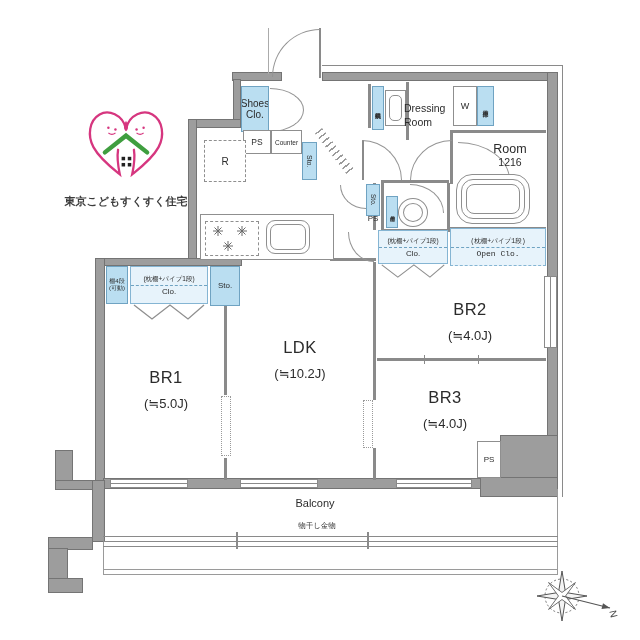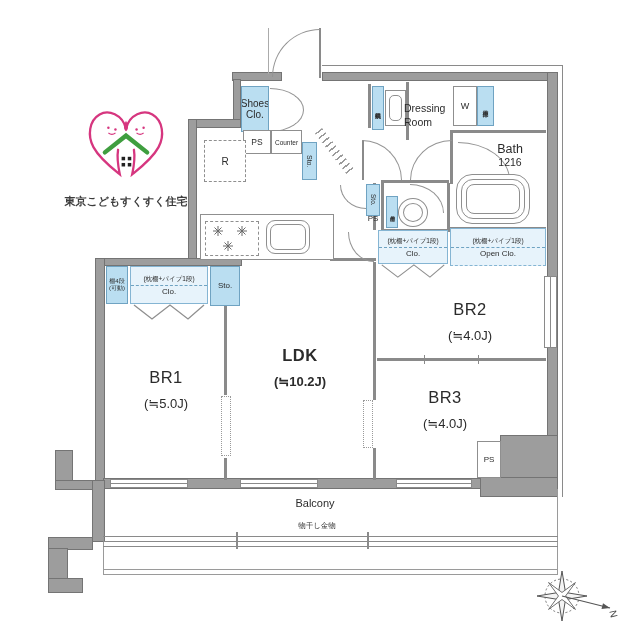--- a/index.html
+++ b/index.html
@@ -150,21 +150,21 @@
 <svg class="abs" style="left:132px;top:304px;" width="74" height="16" viewBox="0 0 74 16" preserveAspectRatio="none">
     <path d="M2 1 L20 15 L38 1 L56 15 L72 1" fill="none" stroke="#8f8f8f" stroke-width="1.3"></path>
   </svg>
 <div class="abs clo" style="left:378px;top:230px;width:70px;height:34px;">
   <div class="spec">(枕棚+パイプ1段)</div>
   <div class="cname">Clo.</div>
 </div>
 <svg class="abs" style="left:380px;top:264px;" width="66" height="14" viewBox="0 0 74 16" preserveAspectRatio="none">
     <path d="M2 1 L20 15 L38 1 L56 15 L72 1" fill="none" stroke="#8f8f8f" stroke-width="1.3"></path>
   </svg>
-<div class="abs clo" style="left:450px;top:228px;width:96px;height:38px;border-bottom-style:dashed;">
+<div class="abs clo" style="left:450px;top:228px;width:96px;height:38px;border-bottom-style:dashed;font-family:Liberation Mono, monospace;">
   <div class="spec">(枕棚+パイプ1段)</div>
   <div class="cname">Open Clo.</div>
 </div>
 
 <div class="abs box" style="left:243px;top:130px;width:28px;height:24px;font-size:8.5px;">
     <span>PS</span>
   </div>
 <div class="abs box" style="left:271px;top:130px;width:31px;height:24px;font-size:6.5px;">
     <span>Counter</span>
   </div>
@@ -201,35 +201,35 @@
 <div class="abs box" style="left:477px;top:441px;width:24px;height:37px;font-size:8px;">
     <span>PS</span>
   </div>
 
 <div class="abs sl" style="left:362px;top:215px;width:22px;">PS</div>
 
 <div class="abs rl" style="left:120px;top:368px;width:92px;">
   <div class="rname">BR1</div>
   <div class="rsize">(≒5.0J)</div>
 </div>
-<div class="abs rl" style="left:248px;top:346px;width:104px;font-weight:bold;">
+<div class="abs rl" style="left:248px;top:338px;width:104px;">
   <div class="rname">LDK</div>
   <div class="rsize">(≒10.2J)</div>
 </div>
 <div class="abs rl" style="left:420px;top:300px;width:100px;">
   <div class="rname">BR2</div>
   <div class="rsize">(≒4.0J)</div>
 </div>
 <div class="abs rl" style="left:395px;top:388px;width:100px;">
   <div class="rname">BR3</div>
   <div class="rsize">(≒4.0J)</div>
 </div>
 <div class="abs" style="left:404px;top:102px;width:54px;font-size:10.5px;line-height:1.3;">Dressing Room</div>
 <div class="abs rl" style="left:480px;top:142px;width:60px;">
-  <div style="font-size:12.5px;">Bath</div>
+  <div style="font-size:12.5px;">Room</div>
   <div style="font-size:10.5px;">1216</div>
 </div>
 
 <div class="abs balc" style="left:103px;top:489px;width:455px;height:86px;">
   <div style="position:absolute;left:0;right:0;bottom:4px;height:1px;background:#9a9a9a;"></div>
 </div>
 <div class="abs" style="left:250px;top:497px;width:130px;font-size:11px;text-align:center;">Balcony</div>
 <div class="abs" style="left:272px;top:521px;width:90px;font-size:7.5px;text-align:center;">物干し金物</div>
 <div class="abs t" style="left:103px;top:536px;width:455px;height:1px;"></div>
 <div class="abs t" style="left:103px;top:541px;width:455px;height:1px;"></div>

